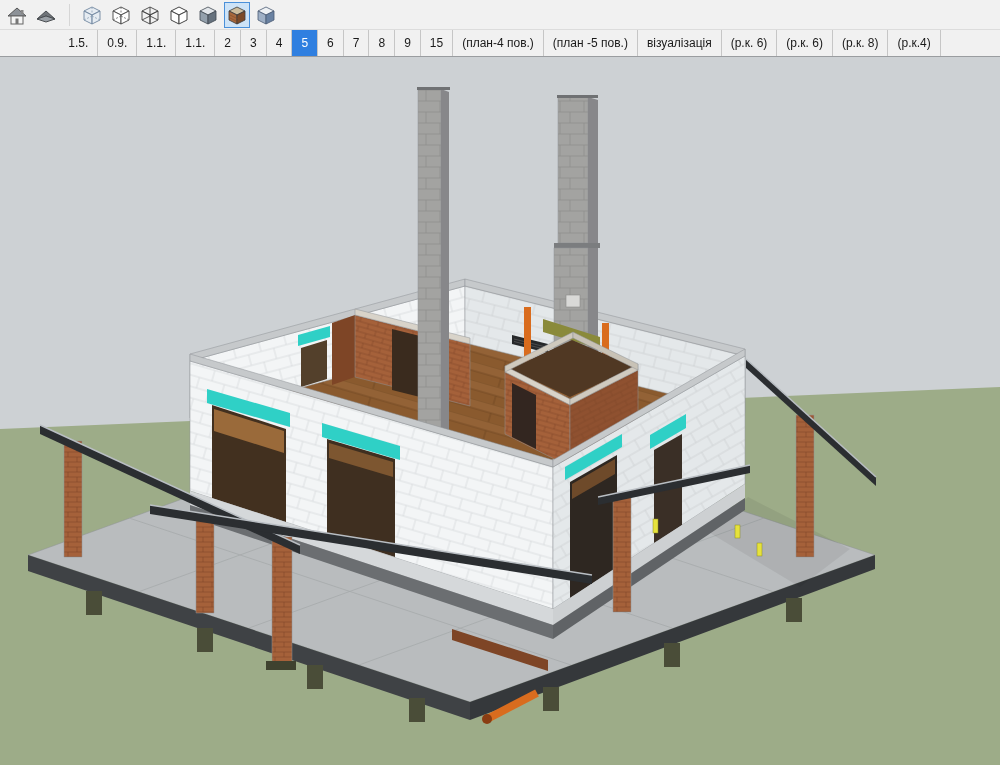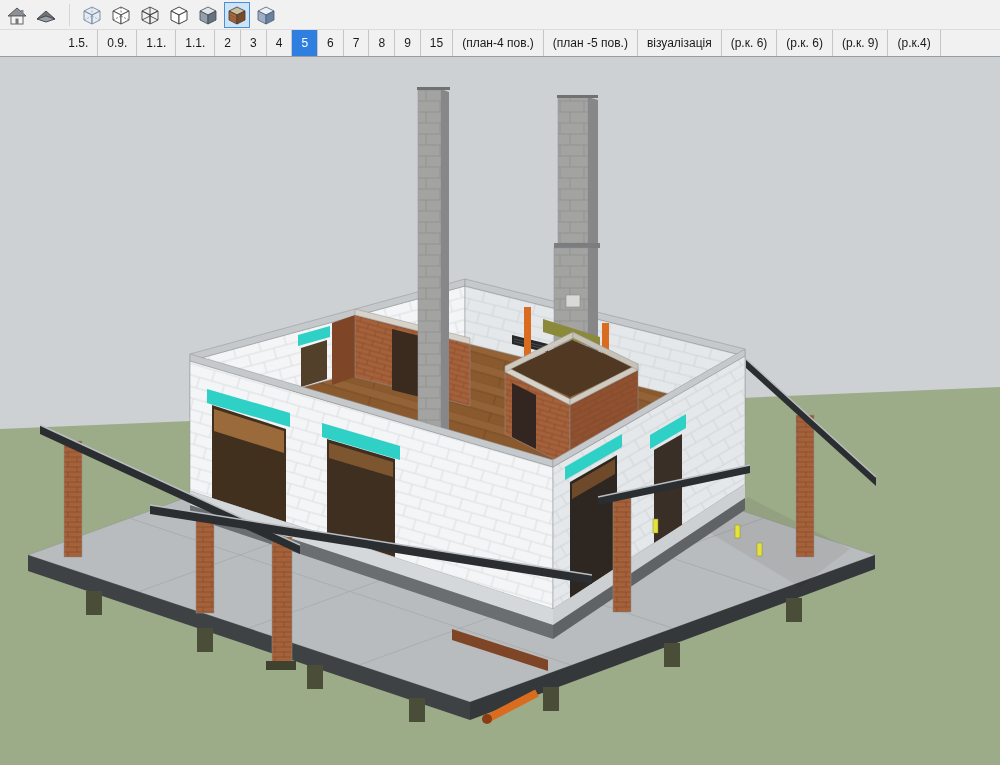--- a/index.html
+++ b/index.html
@@ -208,21 +208,21 @@
 
       <div class="tab">
         <span>(р.к. 6)</span>
       </div>
 
       <div class="tab">
         <span>(р.к. 6)</span>
       </div>
 
       <div class="tab">
-        <span>(р.к. 9)</span>
+        <span>(р.к. 8)</span>
       </div>
 
       <div class="tab">
         <span>(р.к.4)</span>
       </div>
     </div>
 
   <div class="viewport">
     <svg viewBox="0 0 1000 708" preserveAspectRatio="none">
       <defs>

